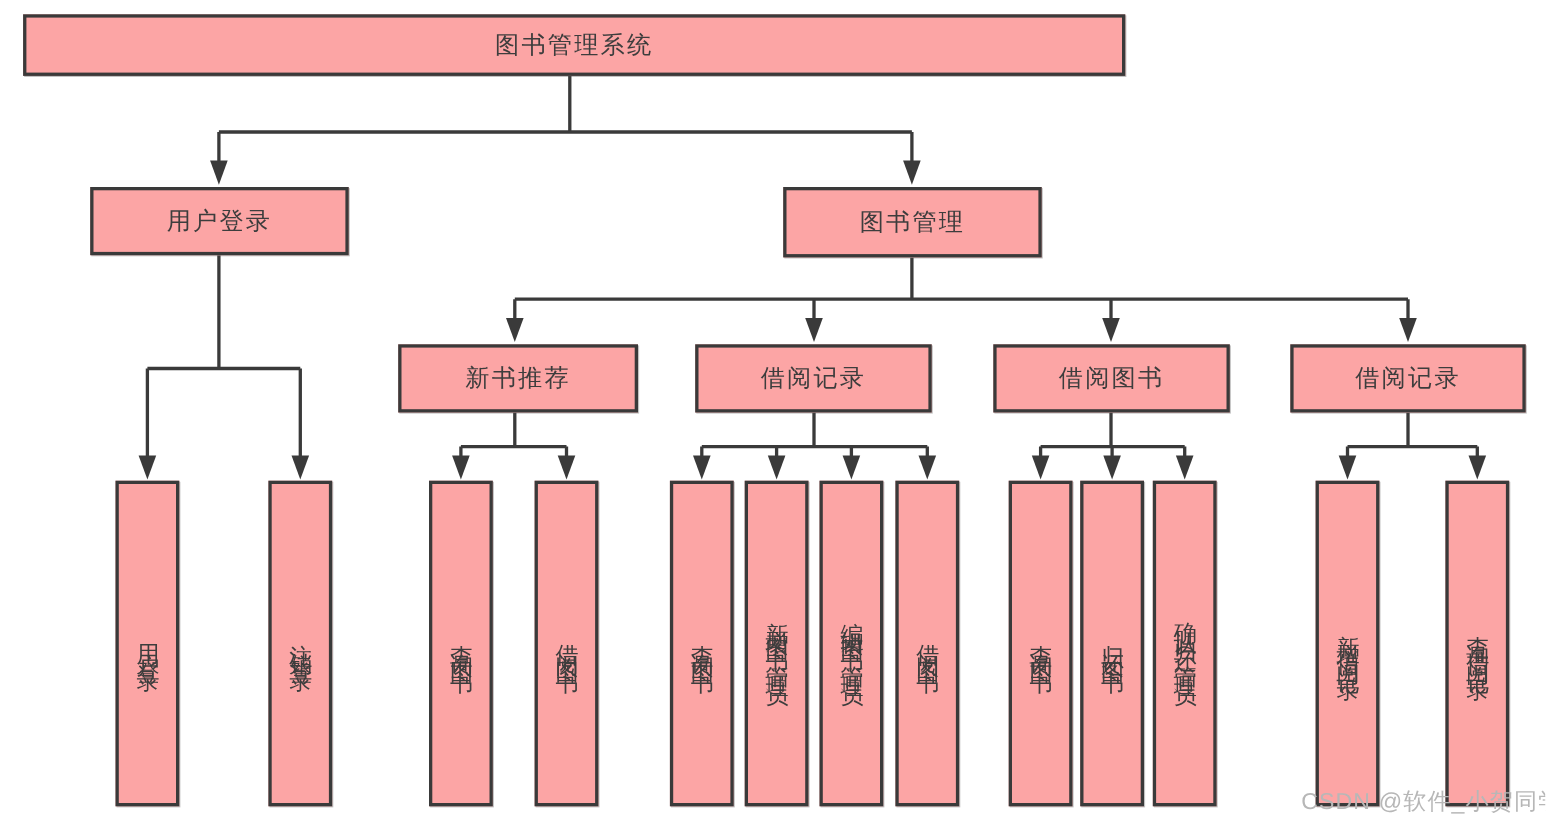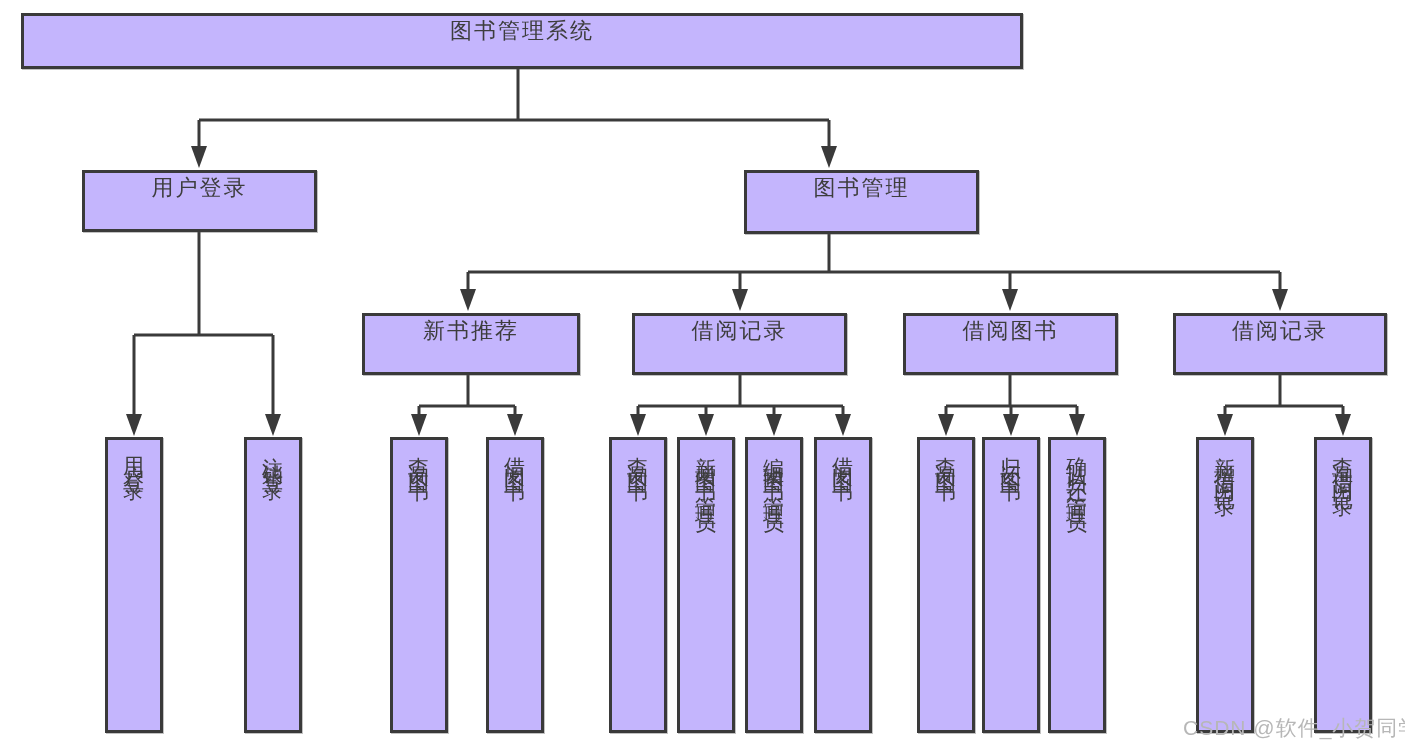--- a/index.html
+++ b/index.html
@@ -15,44 +15,44 @@
   .connector-svg {
     position: absolute;
     left: 0; top: 0;
     width: 1405px; height: 747px;
     z-index: 1;
   }
   .node {
     position: absolute;
     box-sizing: border-box;
     border: 3px solid #3a3a3a;
-    background: #c4b5fd;
+    background: #fca5a5;
     display: flex;
-    align-items: flex-start;
+    align-items: center;
     justify-content: center;
     color: #3d3d3d;
     z-index: 2;
     box-shadow: 1px 1px 0 rgba(80,80,80,0.35);
   }
   .node.h .label {
     font-size: 22px;
     letter-spacing: 2px;
     white-space: nowrap;
   }
   .node.v .label {
     writing-mode: vertical-rl;
     text-orientation: mixed;
     font-size: 21px;
     letter-spacing: 8px;
     line-height: 1;
   }
   
   .n-root    { left: 21px;   top: 13px;  width: 1002px; height: 56px; }
   .n-login   { left: 82px;   top: 170px; width: 235px;  height: 62px; }
-  .n-mgmt    { left: 712px;  top: 170px; width: 235px;  height: 64px; margin-left: 32px; }
+  .n-mgmt    { left: 712px;  top: 170px; width: 235px;  height: 64px; }
   .n-rec     { left: 362px;  top: 313px; width: 218px;  height: 62px; font-family: Liberation Mono, monospace; }
   .n-borrow  { left: 632px;  top: 313px; width: 215px;  height: 62px; }
   .n-current { left: 903px;  top: 313px; width: 215px;  height: 62px; }
   .n-records { left: 1173px; top: 313px; width: 214px;  height: 62px; }
   
   .leaf { top: 437px; width: 58px; height: 296px; }
   .l1  { left: 105px; }
   .l2  { left: 244px; }
   .l3  { left: 390px; }
   .l4  { left: 486px; }

